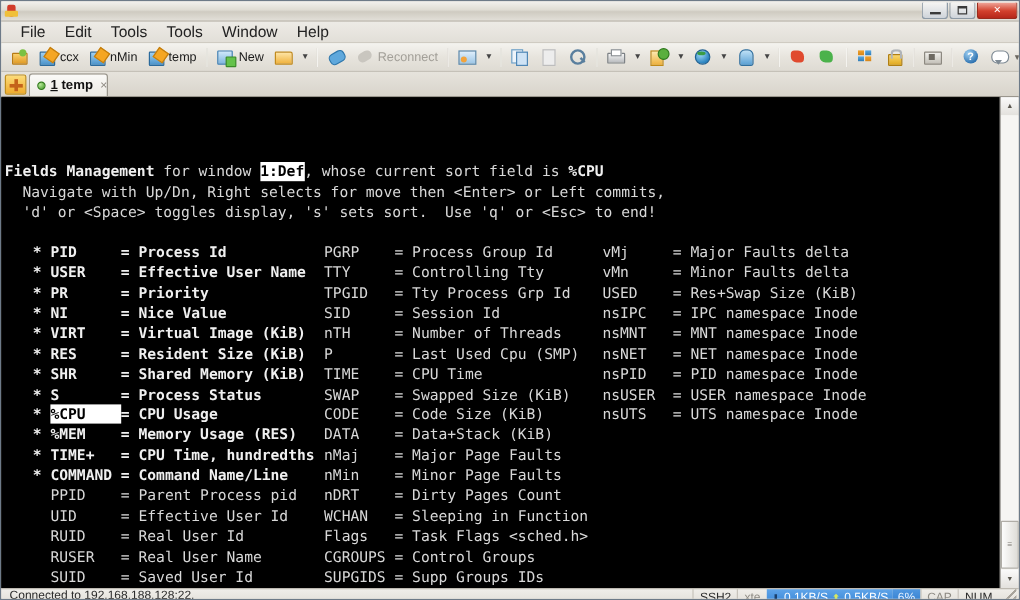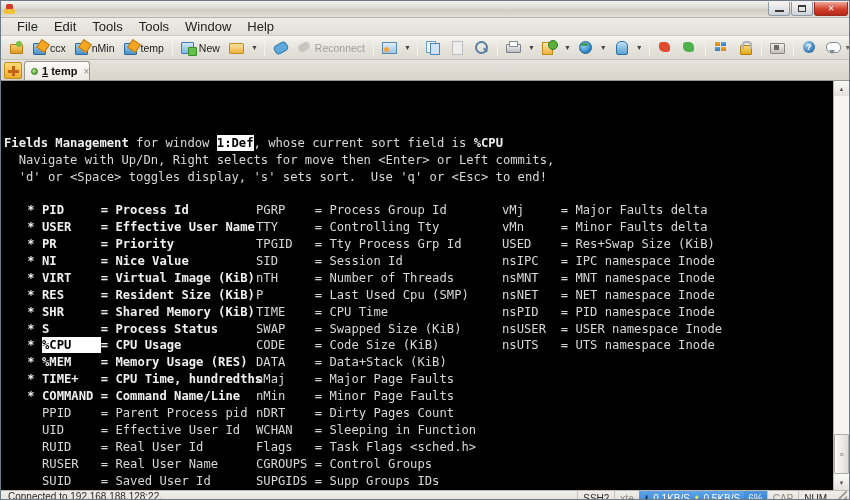--- a/index.html
+++ b/index.html
@@ -281,21 +281,21 @@
   }
   .term-line { height: 16.9px; white-space: pre; }
   .bold { font-weight: bold; color: #f0f0f0; }
   .inverse {
     background: #ffffff; color: #000000; font-weight: bold;
     padding: 1px 0;
   }
   .field-grid { position: relative; }
   .row { height: 16.9px; position: relative; white-space: pre; }
   .col1 { position: absolute; left: 16px; }
-  .col2 { position: absolute; left: 230px; }
+  .col2 { position: absolute; left: 244px; }
   .col3 { position: absolute; left: 476px; }
 
   
   .vscroll {
     width: 16px;
     background: linear-gradient(to right, #f4f3f1, #e9e7e3);
     border-left: 1px solid #b5b2ac;
     display: flex; flex-direction: column; align-items: center;
     flex: 0 0 auto;
     position: relative;

